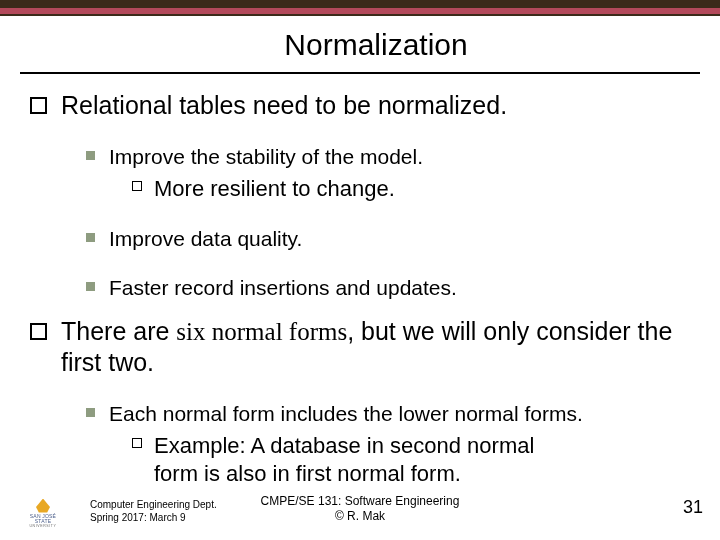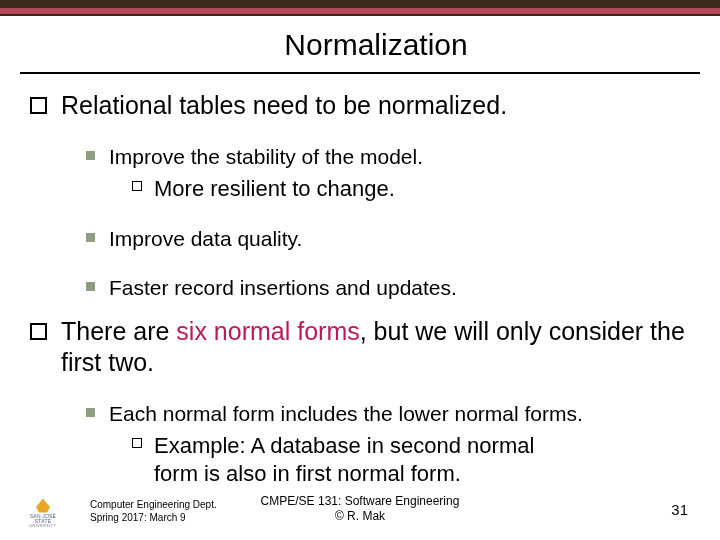--- a/index.html
+++ b/index.html
@@ -108,21 +108,22 @@
     width: 8px; height: 8px;
     border: 1.5px solid #000;
     margin: 6px 12px 0 0;
     flex-shrink: 0;
   }
   .lvl3 .text {
     font-size: 22px;
     line-height: 1.3;
   }
   .accent {
-    color: #be185d;
+    color: #000000;
+    font-family: Liberation Serif, serif;
   }
   .footer {
     position: absolute;
     bottom: 10px;
     left: 0;
     width: 720px;
     height: 40px;
   }
   .logo {
     position: absolute;
@@ -161,23 +162,23 @@
     position: absolute;
     left: 0;
     width: 720px;
     bottom: 6px;
     text-align: center;
     font-size: 12px;
     line-height: 1.25;
   }
   .pagenum {
     position: absolute;
-    right: 32px;
+    right: 17px;
     bottom: 12px;
-    font-size: 15px;
+    font-size: 18px;
   }
 </style>
 </head>
 <body>
 
 <div class="slide">
   <div class="top-band"></div>
   <div class="accent-band"></div>
   <div class="divider"></div>
 

